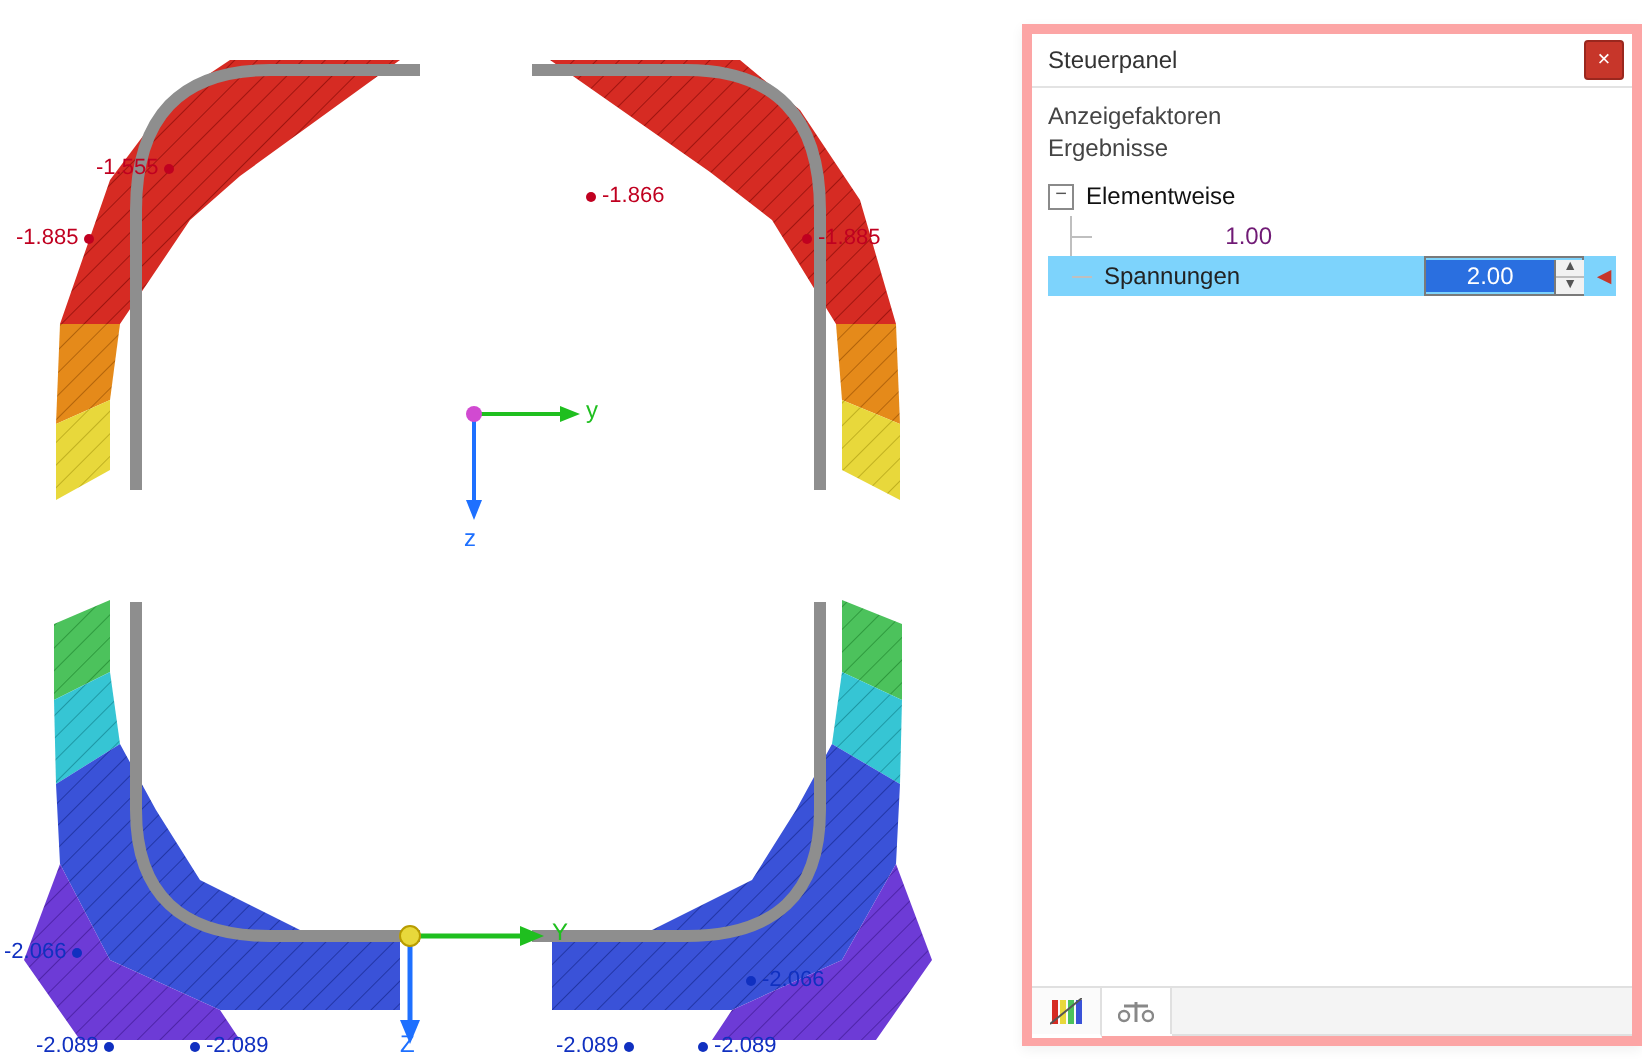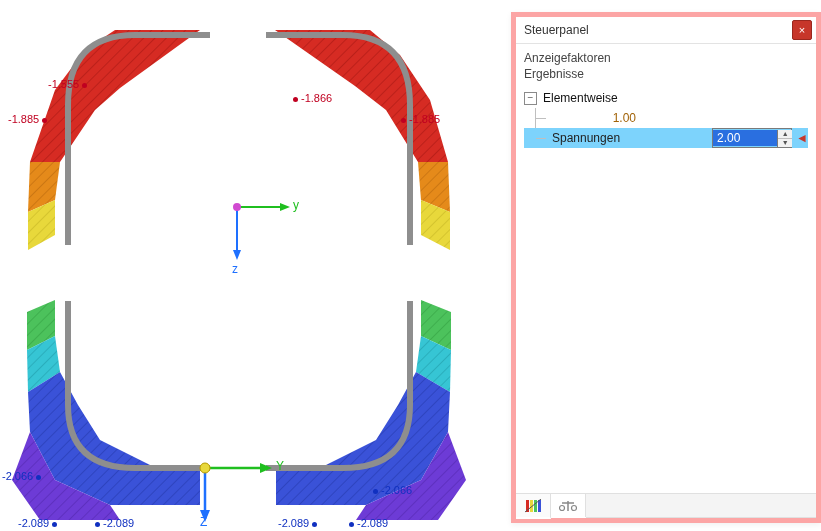--- a/index.html
+++ b/index.html
@@ -23,23 +23,23 @@
   .panel-close{width:18px;height:18px;background:#c7362a;color:#fff;display:flex;align-items:center;justify-content:center;font-size:11px;border:1px solid #9a271e;border-radius:2px;cursor:pointer}
   .panel-body{padding:6px 8px 0 8px;height:446px;position:relative}
   .sec{color:#444;padding:1px 0}
   .tree-row{display:flex;align-items:center;height:20px}
   .tree-toggle{width:11px;height:11px;border:1px solid #8a8a8a;margin-right:6px;display:flex;align-items:center;justify-content:center;font-size:10px;line-height:10px;color:#555;cursor:pointer}
   .tree-header{font-size:12px;color:#111}
   .field-row{display:flex;align-items:center;height:20px}
   .tree-stem{width:6px;height:100%;border-right:1px solid #bfbfbf;margin-left:5px}
   .tree-tee {width:10px;height:1px;background:#bfbfbf;margin-right:4px}
   .field-lbl{flex:1;padding-left:2px;color:#222}
-  .field-val{width:86px;text-align:right;padding-right:8px;color:#a16207}
+  .field-val{width:86px;text-align:right;padding-right:8px;color:#701a75}
   .spin{width:78px;height:18px;border:1px solid #7a7a7a;display:flex;align-items:center}
-  .spin input{width:56px;border:none;outline:none;text-align:left;font-size:12px;color:#003;background:#2a6fe0;color:#fff;padding:0 4px;height:16px}
+  .spin input{width:56px;border:none;outline:none;text-align:center;font-size:12px;color:#003;background:#2a6fe0;color:#fff;padding:0 4px;height:16px}
   .spin .steppers{display:flex;flex-direction:column;border-left:1px solid #7a7a7a}
   .spin .steppers div{width:14px;height:8px;font-size:7px;line-height:8px;text-align:center;background:#f1f1f1;border-bottom:1px solid #bdbdbd;cursor:pointer;color:#555}
   .spin .steppers div:last-child{border-bottom:none}
   .row-arrow{color:#c7362a;margin-left:4px;font-size:12px}
   .row-active{background:#7dd3fc}
 
   .panel-tabs{position:absolute;left:0;right:0;bottom:0;height:24px;border-top:1px solid #e0e0e0;display:flex}
   .panel-tab{width:34px;height:23px;border-right:1px solid #e0e0e0;display:flex;align-items:center;justify-content:center;cursor:pointer}
   .panel-tab.active{background:#fbfbfb;border-bottom:2px solid #fff}
   .panel-tabs .rest{flex:1;background:#f4f4f4;border-bottom:1px solid #e0e0e0}

